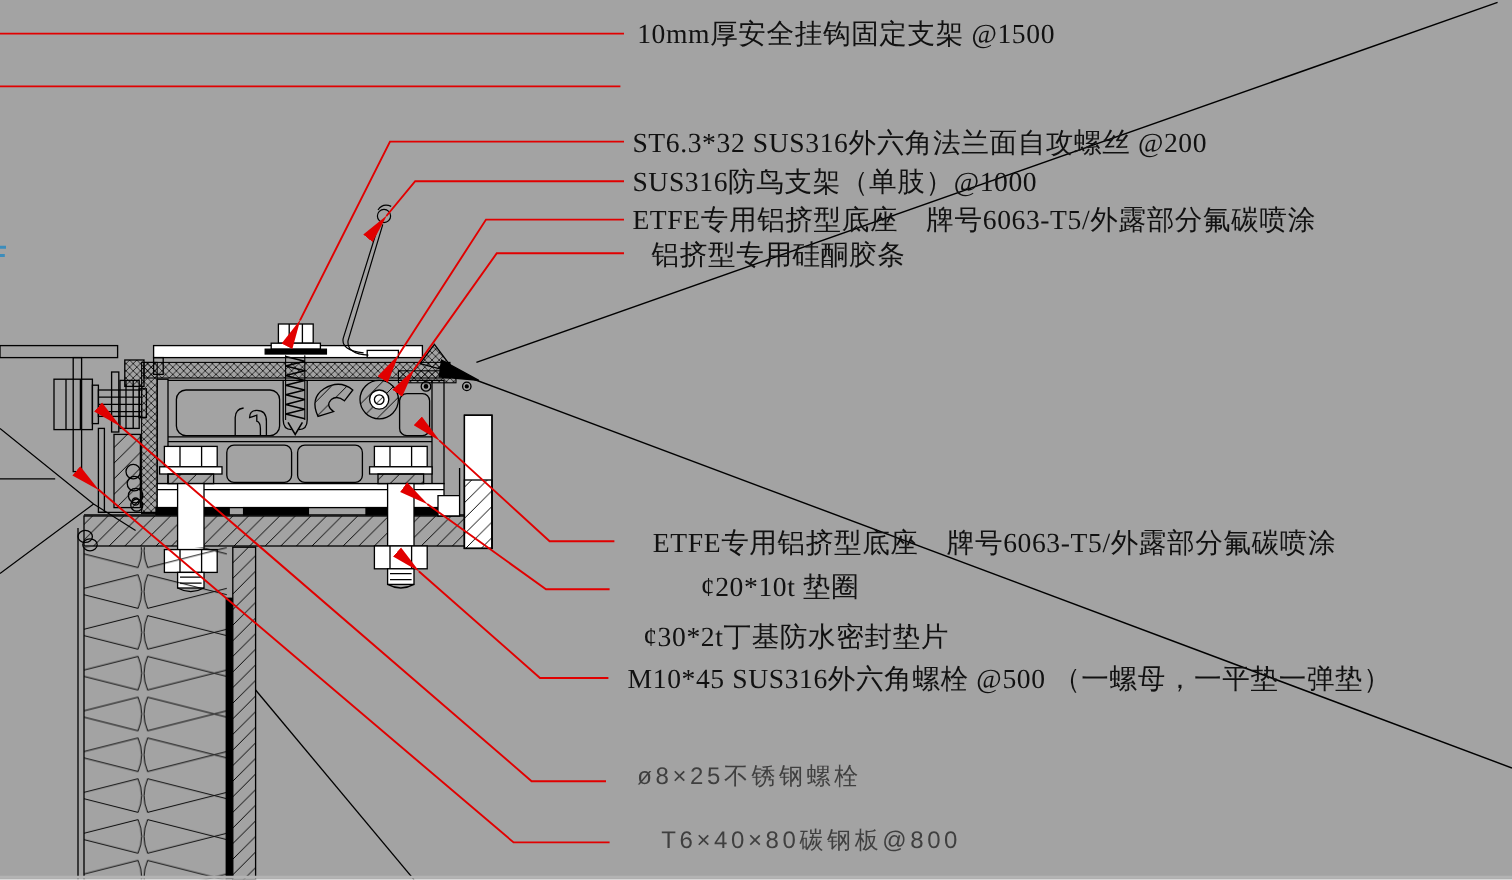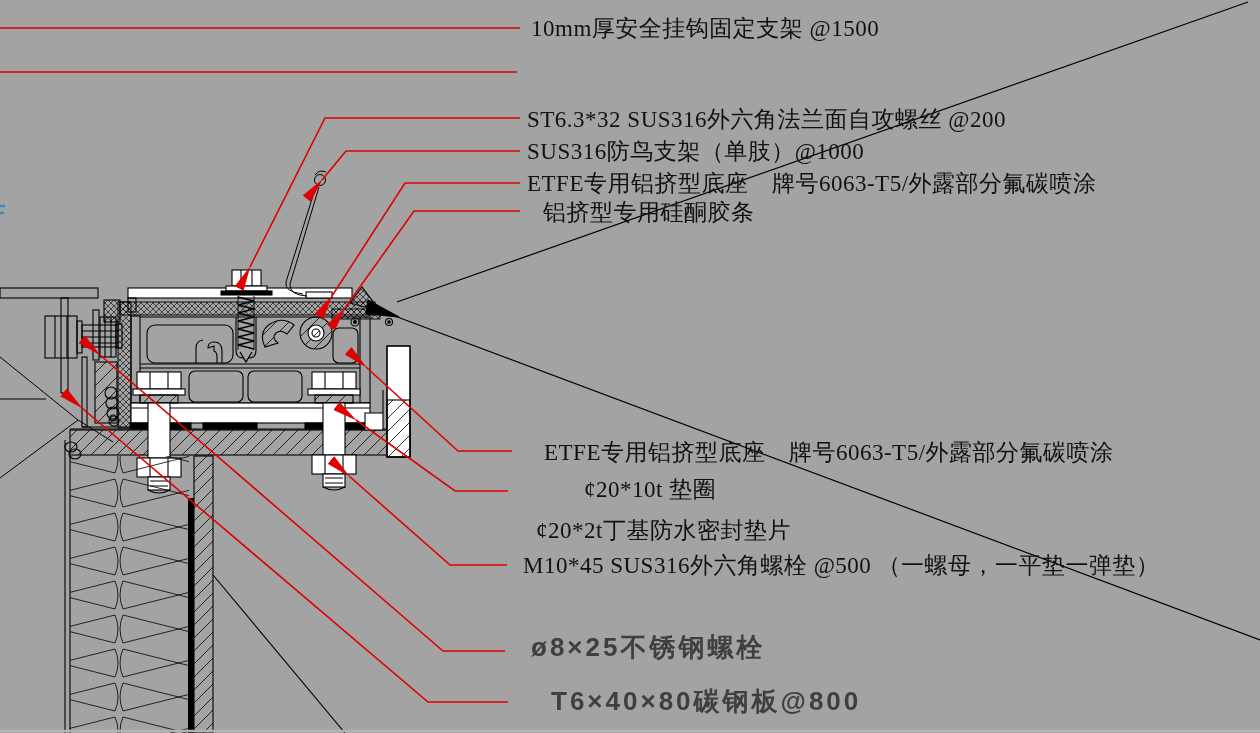--- a/index.html
+++ b/index.html
@@ -21,23 +21,23 @@
     white-space:nowrap;
     color:#111111;
     font-size:23px;
     line-height:26px;
     letter-spacing:0.5px;
     font-family:"Liberation Serif", serif;
   }
   .ann.light{
     color:var(--muted);
     font-family:"Liberation Sans", sans-serif;
-    font-size:26px;
+    font-size:20px;
     letter-spacing:3px;
-    font-weight:700;
+    font-weight:400;
   }
 </style>
 </head>
 <body>
 
 <div class="stage">
 
 <svg width="1260" height="733" viewBox="0 0 1260 733">
   <defs>
     <pattern id="xh" width="6" height="6" patternUnits="userSpaceOnUse">
@@ -211,18 +211,18 @@
   </g>
 </svg>
 
 <div class="ann" style="left:531px;top:16px">10mm厚安全挂钩固定支架 @1500</div>
 <div class="ann" style="left:527px;top:107px">ST6.3*32 SUS316外六角法兰面自攻螺丝 @200</div>
 <div class="ann" style="left:527px;top:139px">SUS316防鸟支架（单肢）@1000</div>
 <div class="ann" style="left:527px;top:171px">ETFE专用铝挤型底座　牌号6063-T5/外露部分氟碳喷涂</div>
 <div class="ann" style="left:543px;top:200px">铝挤型专用硅酮胶条</div>
 <div class="ann" style="left:544px;top:440px">ETFE专用铝挤型底座　牌号6063-T5/外露部分氟碳喷涂</div>
 <div class="ann" style="left:584px;top:477px">¢20*10t 垫圈</div>
-<div class="ann" style="left:536px;top:518px">¢20*2t丁基防水密封垫片</div>
+<div class="ann" style="left:536px;top:518px">¢30*2t丁基防水密封垫片</div>
 <div class="ann" style="left:523px;top:553px">M10*45 SUS316外六角螺栓 @500 （一螺母，一平垫一弹垫）</div>
 <div class="ann light" style="left:531px;top:634px">ø8×25不锈钢螺栓</div>
 <div class="ann light" style="left:551px;top:688px">T6×40×80碳钢板@800</div>
 
 </div>
 
 </body></html>

